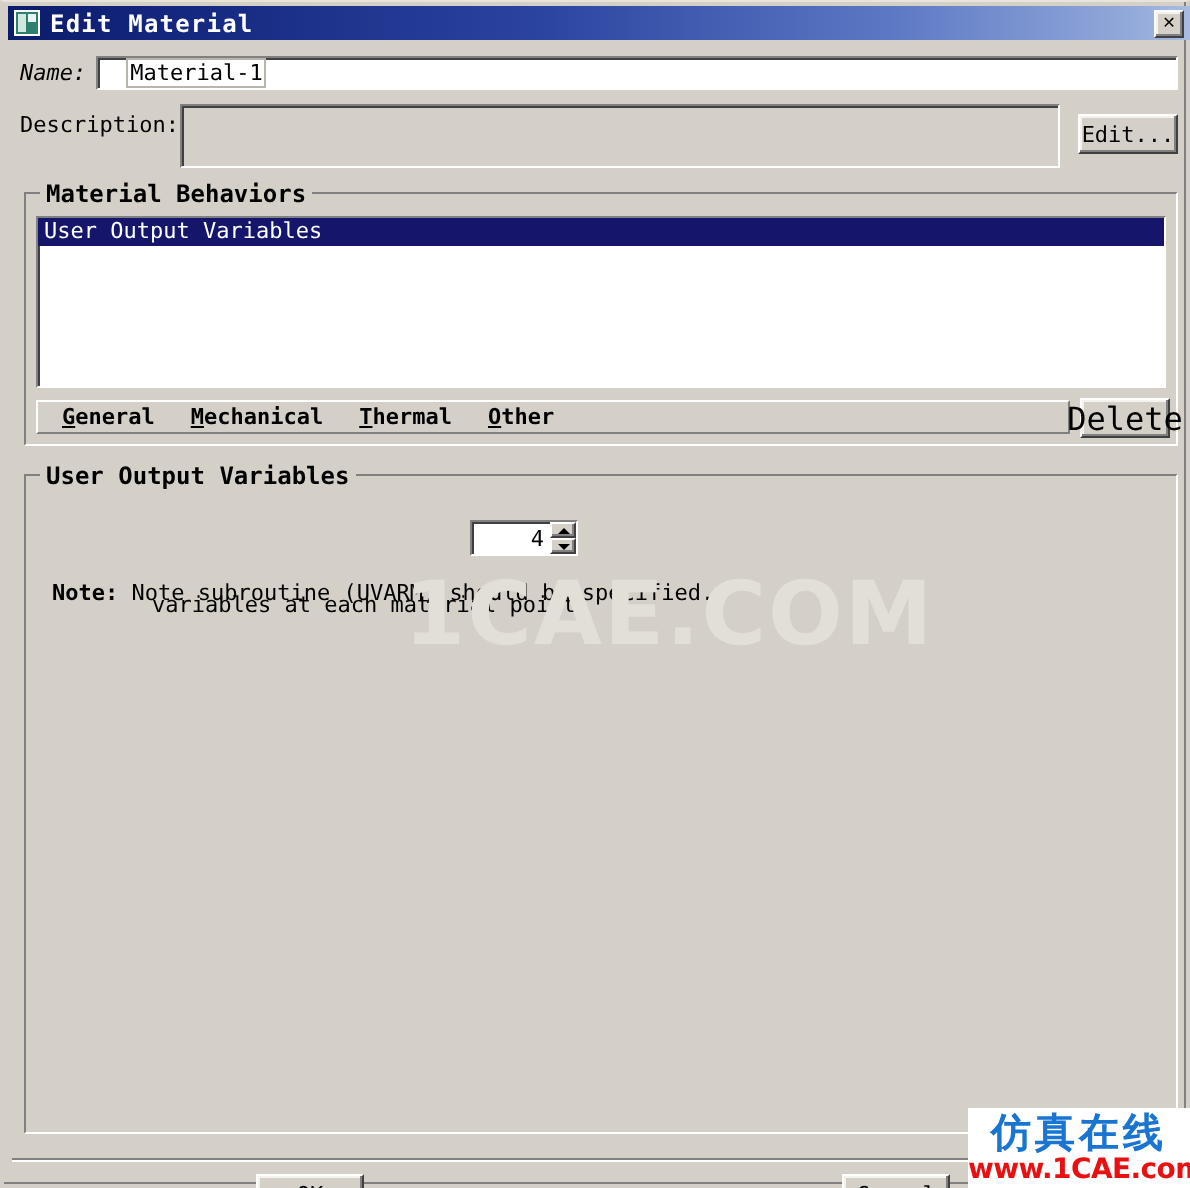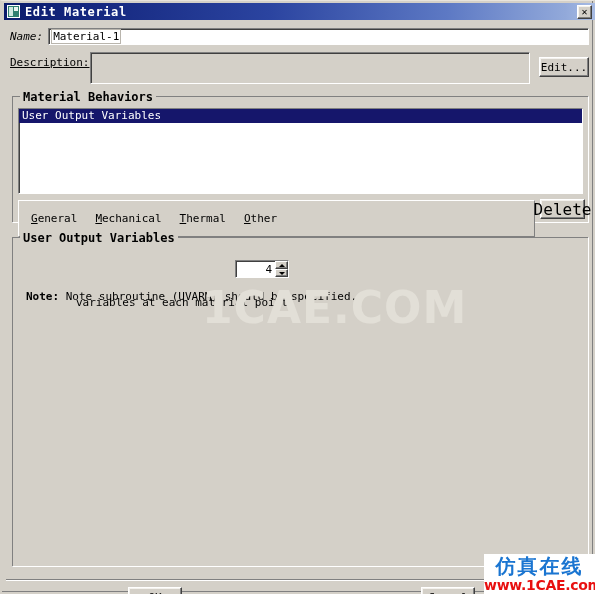--- a/index.html
+++ b/index.html
@@ -118,36 +118,36 @@
     flex: 1 1 auto;
     height: 17px;
     background: #ffffff;
     border: 1px solid #808080;
     border-right-color: #ffffff;
     border-bottom-color: #ffffff;
     box-shadow: inset 1px 1px 0 #404040;
     box-sizing: border-box;
     display: flex;
     align-items: center;
-    padding-left: 2px;
+    padding-left: 14px;
     cursor: text;
   }
   .name-value {
     font-family: "DejaVu Sans Mono", monospace;
     font-size: 11px;
     color: #000000;
     border: 1px solid #b9b5ad;
     padding: 0 1px;
     line-height: 13px;
   }
 
   
   .desc-label {
     position: absolute;
-    left: 8px; top: 55px; text-decoration: underline;
+    left: 8px; top: 55px;
   }
   .desc-box {
     position: absolute;
     left: 88px; top: 51px;
     width: 440px; height: 32px;
     background: #d4d0c8;
     border: 1px solid #808080;
     border-right-color: #ffffff;
     border-bottom-color: #ffffff;
     box-shadow: inset 1px 1px 0 #404040;
@@ -230,28 +230,29 @@
   }
   .list-item.selected {
     background: #15166b;
     color: #ffffff;
   }
 
   
   .menustrip {
     position: absolute;
     left: 5px; top: 103px;
-    width: 517px; height: 37px;
+    width: 517px; height: 17px;
     background: #d4d0c8;
     border: 1px solid #ffffff;
     border-right-color: #808080;
     border-bottom-color: #808080;
     box-sizing: border-box;
     display: flex;
     align-items: center;
+    font-weight: bold;
   }
   .menu-item {
     font-family: "DejaVu Sans Mono", monospace;
     font-size: 11px;
     color: #000000;
     padding: 0 6px;
     margin-left: 6px;
     line-height: 15px;
     cursor: pointer;
     white-space: nowrap;

